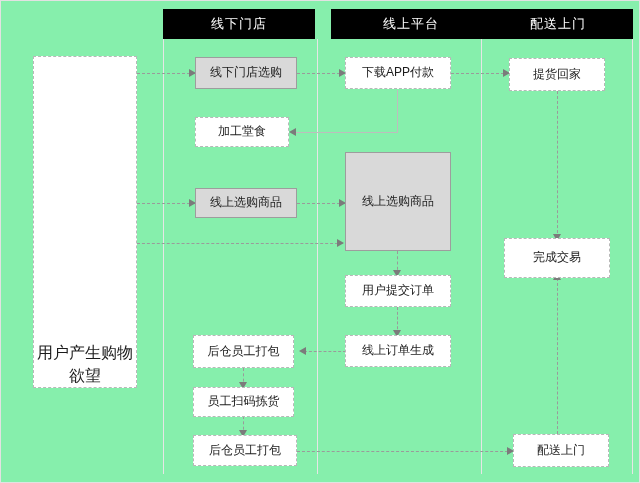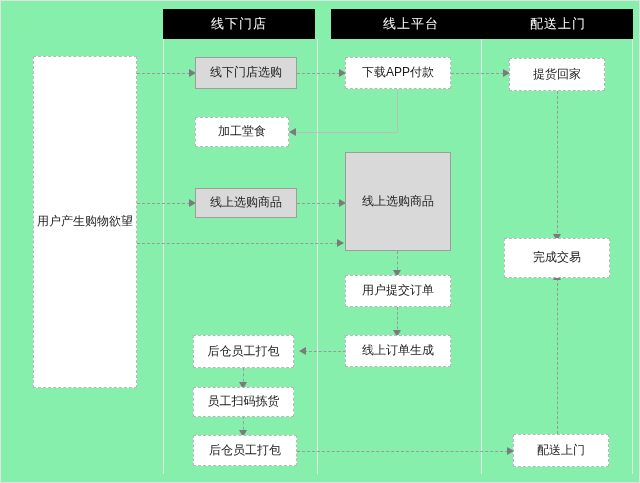--- a/index.html
+++ b/index.html
@@ -52,21 +52,21 @@
     text-align:center;
     font-size:12px;
     color:#1b1b1b;
     line-height:1.45;
     z-index:3;
   }
   .box.filled{
     background:#d9d9d9;
     border:1px solid #9d9d9d;
   }
-  .box.tall{font-size:12px;}
+  .box.tall{font-size:16px;align-items:flex-end;}
 
   
   .ln{position:absolute;z-index:2;}
   .ln.h{
     height:0;
     border-top:1px dashed #9a9a9a;
   }
   .ln.v{
     width:0;
     border-left:1px dashed #9a9a9a;

